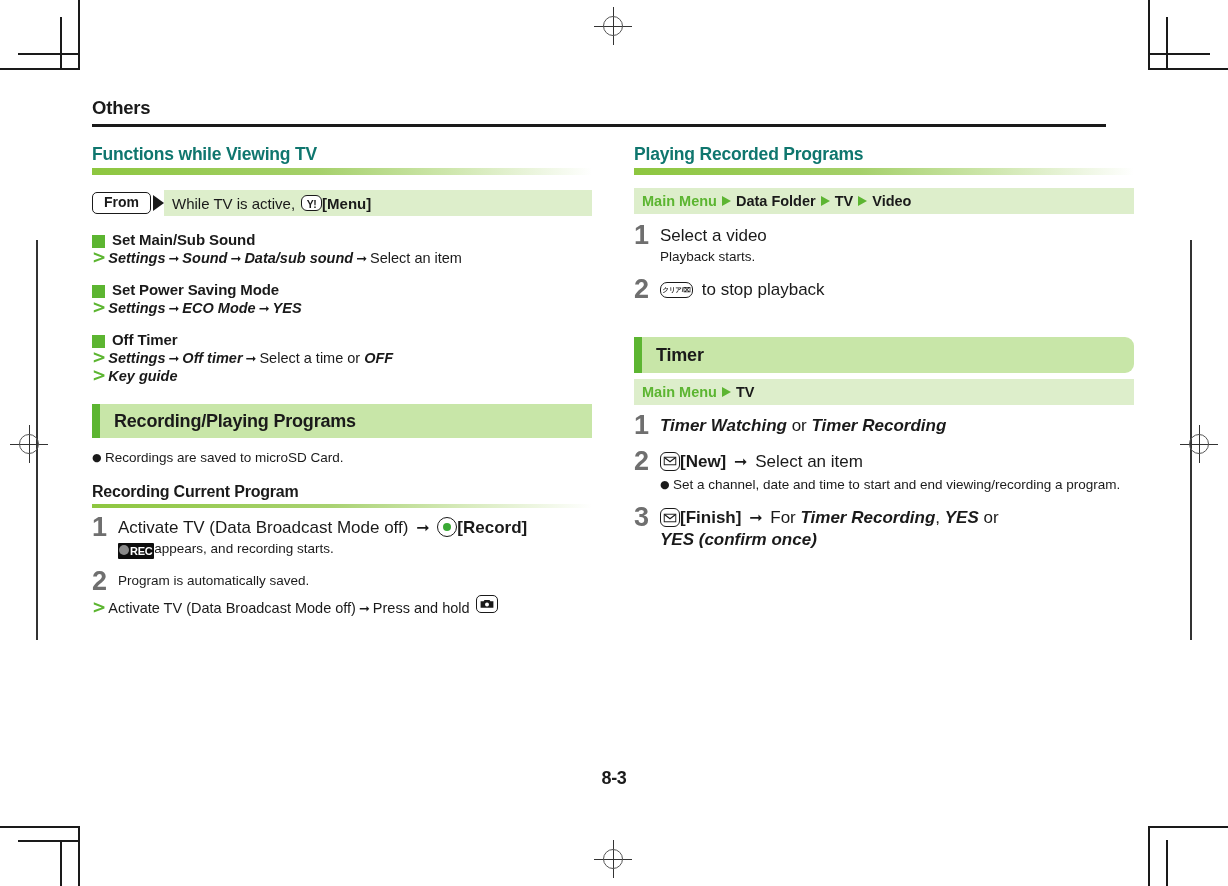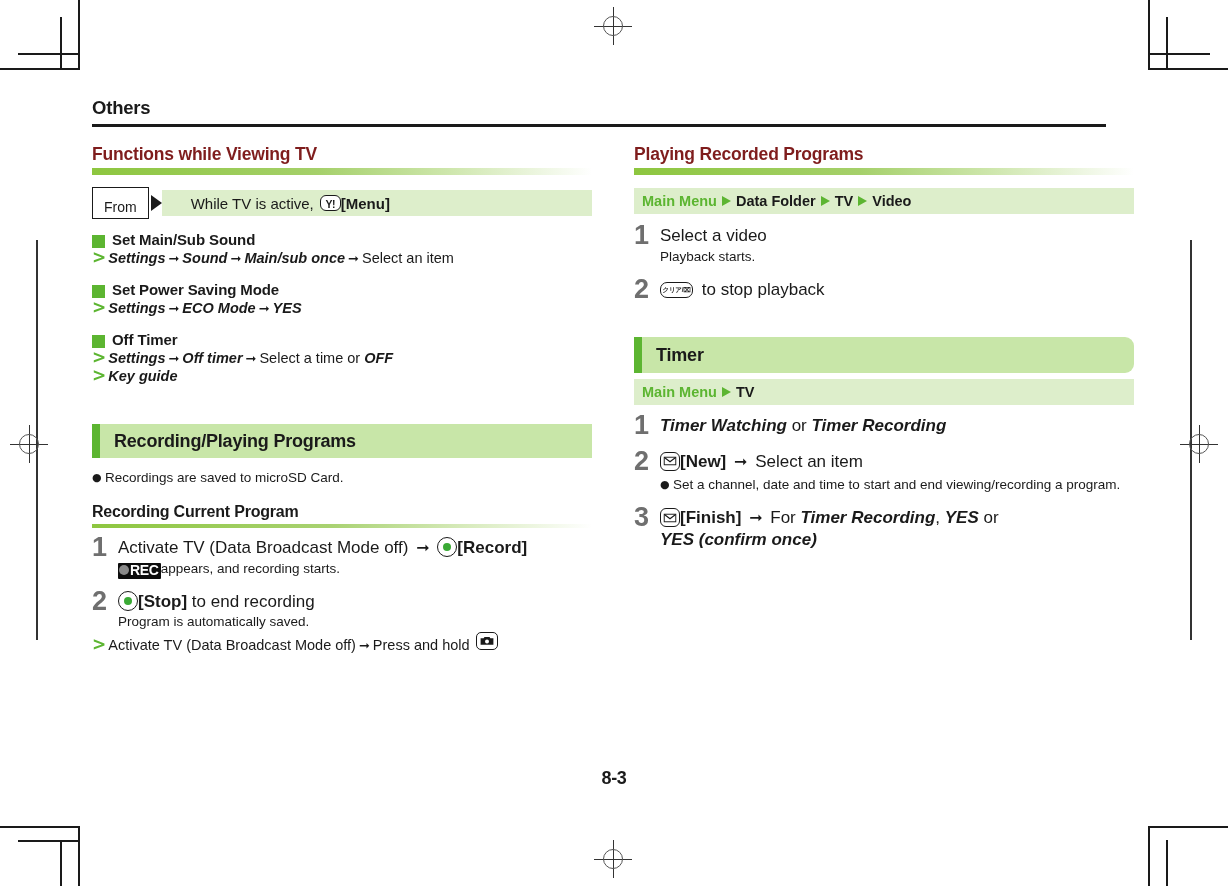--- a/index.html
+++ b/index.html
@@ -41,21 +41,21 @@
   }
 
   .col { position: absolute; top: 144px; width: 500px; }
   .col-left  { left: 92px; }
   .col-right { left: 634px; }
 
   
   .sec-h { margin: 0 0 0 0; }
   .sec-h .t {
     font-size: 17.5px; font-weight: bold; letter-spacing: -0.2px;
-    line-height: 1.15; color: #7f1d1d;
+    line-height: 1.15; color: #0f766e;
   }
   .sec-h .bar {
     height: 7px; margin-top: 4px;
     background: linear-gradient(to right, #8dc63f 0%, #a5d06a 45%, #cfe7ae 72%, #ffffff 100%);
   }
 
   
   .band {
     display: flex; align-items: center;
     background: #c8e6a8; height: 34px; margin-top: 26px;
@@ -82,34 +82,34 @@
     border-bottom: 5.5px solid transparent;
     vertical-align: 0px;
   }
 
   
   .fromstrip {
     display: flex; align-items: center; height: 26px;
     margin-top: 15px;
   }
   .from-badge {
-    border: 1.6px solid #1a1a1a; border-radius: 0;
-    font-size: 14px; font-weight: normal; color: #1a1a1a;
-    padding: 11px 11px 2px; background: #fff;
+    border: 1.6px solid #1a1a1a; border-radius: 5px;
+    font-size: 14px; font-weight: bold; color: #1a1a1a;
+    padding: 1px 11px 2px; background: #fff;
     line-height: 1.25;
   }
   .from-tri {
     width: 0; height: 0; margin-left: 2px; margin-right: 0px;
     border-left: 11px solid #1a1a1a;
     border-top: 8px solid transparent;
     border-bottom: 8px solid transparent;
   }
   .from-body {
     background: #ddeecb; height: 26px; flex: 1;
-    display: flex; align-items: center; padding-left: 29px;
+    display: flex; align-items: center; padding-left: 8px;
     font-size: 15px; color: #1a1a1a; white-space: nowrap;
   }
 
   
   .sq-head {
     display: flex; align-items: flex-start; margin-top: 15px;
   }
   .sq-head .sq {
     width: 13px; height: 13px; background: #5cb531;
     margin-top: 4px; margin-right: 7px; flex: 0 0 13px;
@@ -204,21 +204,21 @@
     display: inline-block; vertical-align: -3px;
     background: #0d0d0d; color: #fff; height: 16px;
     padding: 0 2px 0 1px; border-radius: 1px; position: relative;
     white-space: nowrap;
   }
   .rec-badge .c {
     display: inline-block; width: 10px; height: 10px; border-radius: 50%;
     background: #8a8a8a; vertical-align: 1px; margin-right: 1px;
   }
   .rec-badge .w {
-    display: inline-block; font-size: 14px; font-weight: bold;
+    display: inline-block; font-size: 11px; font-weight: bold;
     letter-spacing: -0.3px; vertical-align: 1px; line-height: 15px;
   }
 
   .pagenum {
     position: absolute; left: 0; top: 768px; width: 1228px;
     text-align: center; font-size: 18px; font-weight: bold;
     color: #1a1a1a; letter-spacing: -0.3px;
   }
 </style>
 </head>
@@ -299,21 +299,21 @@
     <div class="sq-head">
       <span class="sq"></span>
       <span class="t">Set Main/Sub Sound</span>
     </div>
     <div class="gt-line">
       <span class="gt">&gt;</span>
       <span class="it">Settings</span>
       <span class="arw">➞</span>
       <span class="it">Sound</span>
       <span class="arw">➞</span>
-      <span class="it">Main/sub once</span>
+      <span class="it">Data/sub sound</span>
       <span class="arw">➞</span>
       <span>Select an item</span>
     </div>
 
     <div class="sq-head">
       <span class="sq"></span>
       <span class="t">Set Power Saving Mode</span>
     </div>
     <div class="gt-line">
       <span class="gt">&gt;</span>
@@ -336,21 +336,21 @@
       <span class="arw">➞</span>
       <span>Select a time or</span>
       <span class="it" style="margin-left:4px;">OFF</span>
     </div>
 
     <div class="gt-line">
       <span class="gt">&gt;</span>
       <span class="it">Key guide</span>
     </div>
 
-    <div class="band" style="margin-top:40px;">
+    <div class="band" style="margin-top:20px;">
       <span class="tab"></span>
       <span class="t">Recording/Playing Programs</span>
     </div>
 
     <div class="dot-line" style="margin-top:11px;">
       <span class="d">●</span>
       <span>Recordings are saved to microSD Card.</span>
     </div>
 
     <div class="sub-h">
@@ -368,24 +368,20 @@
         </div>
         <div class="note">
           <span class="rec-badge"><span class="c"></span><span class="w">REC</span></span><span>appears, and recording starts.</span>
         </div>
       </div>
     </div>
 
     <div class="step" style="margin-top:12px;">
       <div class="n">2</div>
       <div class="body">
-        <div class="main">
-          <span class="key-circ"><i></i></span><span class="bold">[Stop]</span>
-          <span>to end recording</span>
-        </div>
         <div class="note">Program is automatically saved.</div>
       </div>
     </div>
 
     <div class="gt-line">
       <span class="gt">&gt;</span>
       <span>Activate TV (Data Broadcast Mode off)</span>
       <span class="arw">➞</span>
       <span>Press and hold</span>
       <span class="key key-cam" style="margin-left:6px;">

